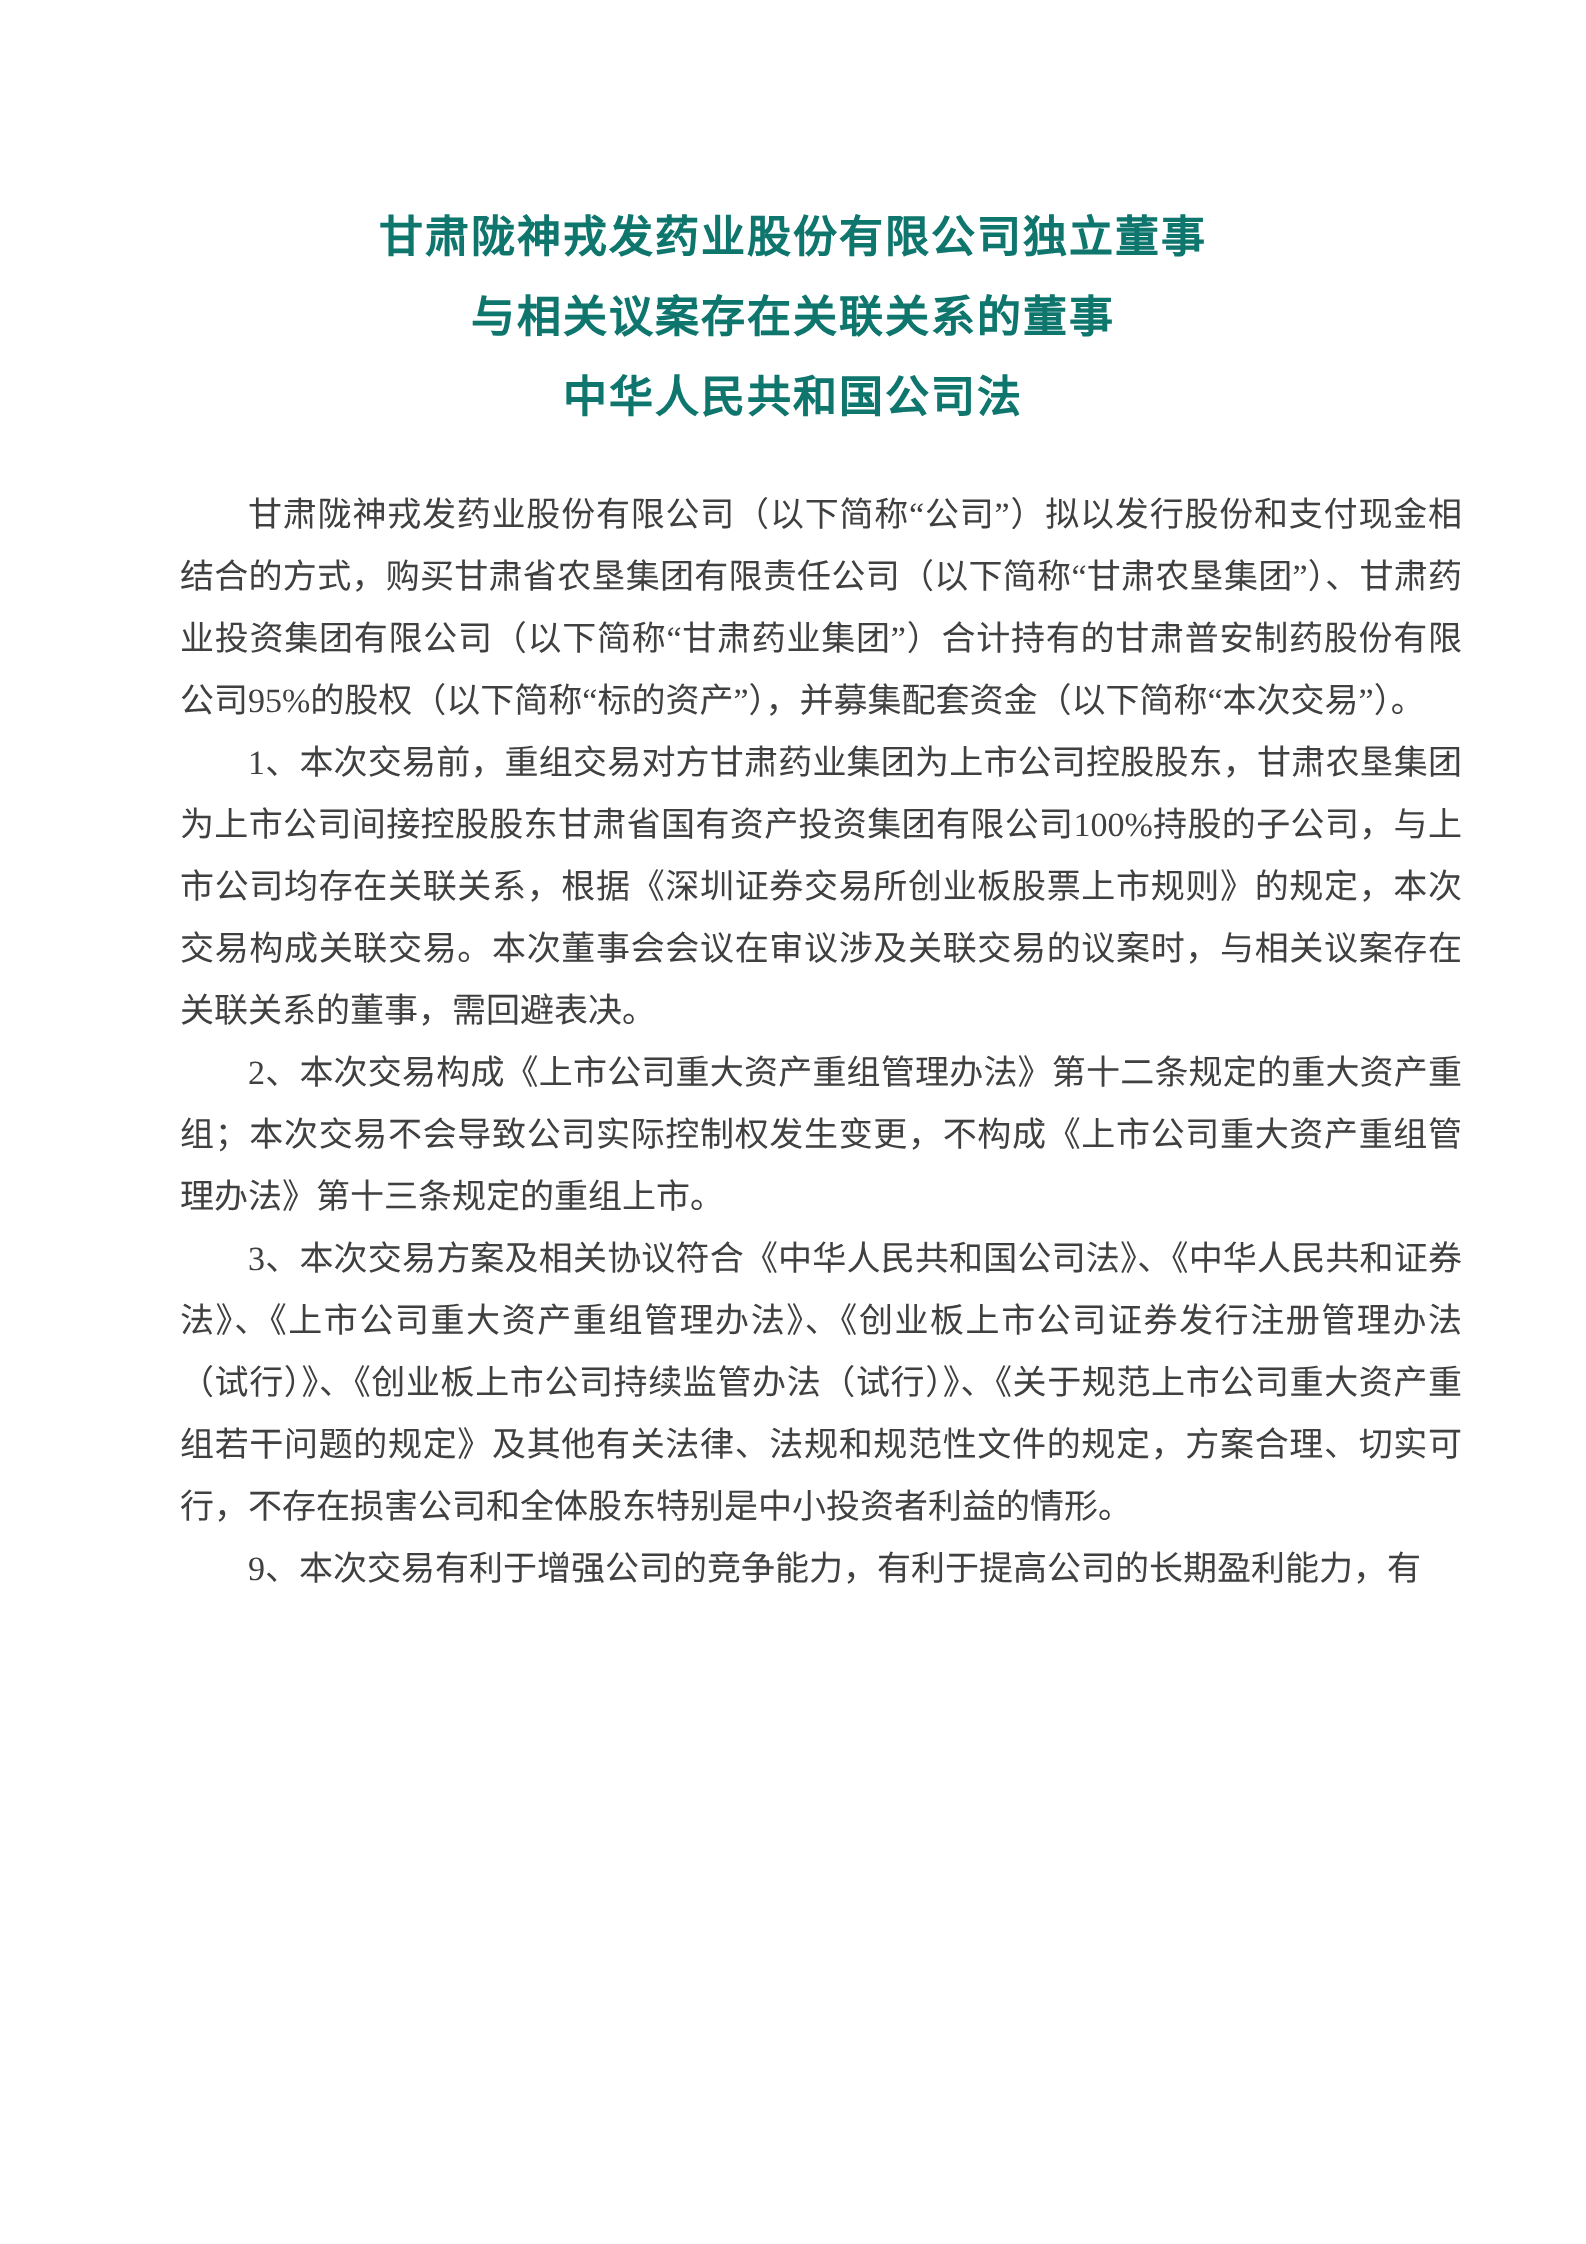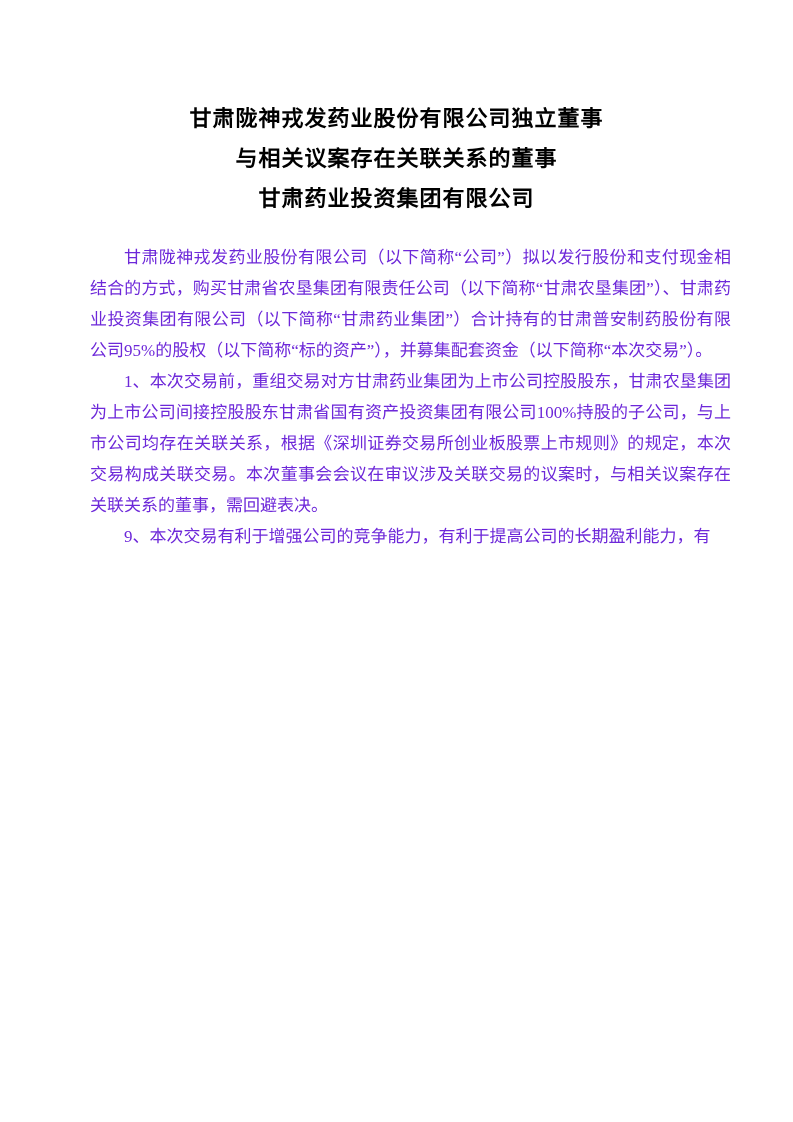--- a/index.html
+++ b/index.html
@@ -16,49 +16,51 @@
     overflow: hidden;
     box-sizing: border-box;
   }
   .doc-title {
     margin: 99px 90px 0 90px;
     text-align: center;
     font-family: "Liberation Sans", "DejaVu Sans", sans-serif;
     font-weight: 700;
     font-size: 22px;
     line-height: 40px;
-    color: #000000;
+    color: #0f766e;
   }
   .title-line {
     display: block;
     letter-spacing: 1px;
   }
   .doc-body {
     margin: 23px 62px 0 90px;
     font-family: "Liberation Serif", "DejaVu Serif", serif;
     font-size: 17px;
     line-height: 31px;
-    color: #6d28d9;
+    color: #404040;
     text-align: justify;
     text-justify: inter-ideograph;
   }
   .doc-body p {
     margin: 0;
     padding: 0;
     text-indent: 2em;
     word-break: break-all;
   }
 </style>
 </head>
 <body>
 
 <div class="page">
   <h1 class="doc-title">
     <span class="title-line">甘肃陇神戎发药业股份有限公司独立董事</span>
     <span class="title-line">与相关议案存在关联关系的董事</span>
-    <span class="title-line">甘肃药业投资集团有限公司</span>
+    <span class="title-line">中华人民共和国公司法</span>
   </h1>
   <div class="doc-body">
     <p>甘肃陇神戎发药业股份有限公司（以下简称“公司”）拟以发行股份和支付现金相结合的方式，购买甘肃省农垦集团有限责任公司（以下简称“甘肃农垦集团”）、甘肃药业投资集团有限公司（以下简称“甘肃药业集团”）合计持有的甘肃普安制药股份有限公司95%的股权（以下简称“标的资产”），并募集配套资金（以下简称“本次交易”）。</p>
     <p>1、本次交易前，重组交易对方甘肃药业集团为上市公司控股股东，甘肃农垦集团为上市公司间接控股股东甘肃省国有资产投资集团有限公司100%持股的子公司，与上市公司均存在关联关系，根据《深圳证券交易所创业板股票上市规则》的规定，本次交易构成关联交易。本次董事会会议在审议涉及关联交易的议案时，与相关议案存在关联关系的董事，需回避表决。</p>
+    <p>2、本次交易构成《上市公司重大资产重组管理办法》第十二条规定的重大资产重组；本次交易不会导致公司实际控制权发生变更，不构成《上市公司重大资产重组管理办法》第十三条规定的重组上市。</p>
+    <p>3、本次交易方案及相关协议符合《中华人民共和国公司法》、《中华人民共和证券法》、《上市公司重大资产重组管理办法》、《创业板上市公司证券发行注册管理办法（试行）》、《创业板上市公司持续监管办法（试行）》、《关于规范上市公司重大资产重组若干问题的规定》及其他有关法律、法规和规范性文件的规定，方案合理、切实可行，不存在损害公司和全体股东特别是中小投资者利益的情形。</p>
     <p>9、本次交易有利于增强公司的竞争能力，有利于提高公司的长期盈利能力，有</p>
   </div>
 </div>
 
 </body></html>

